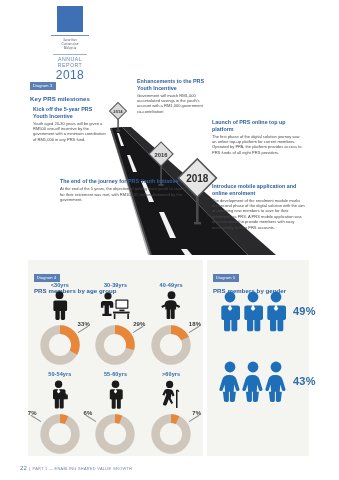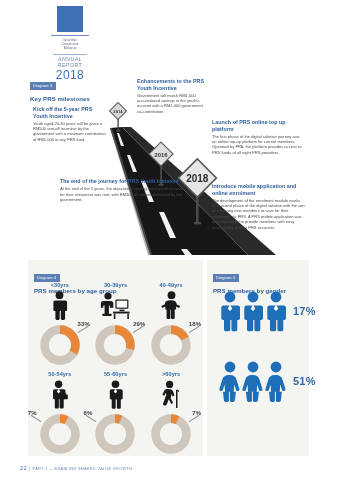--- a/index.html
+++ b/index.html
@@ -347,21 +347,21 @@
           <path d="M11 14.5l-2.3 4.2L11 21l2.3-2.3z" fill="#ffffff"></path>
         </svg>
       <svg width="22" height="42" viewBox="0 0 22 42">
           <g fill="#1f6fb8">
             <circle cx="11" cy="7" r="5.4"></circle>
             <path d="M3.2 15.5h15.6c1.3 0 2.2 1 2.2 2.2v10.5c0 1-.8 1.7-1.8 1.7h-.9v9.6c0 1-.8 1.8-1.8 1.8h-2.3c-1 0-1.8-.8-1.8-1.8v-9.6h-1.2v9.6c0 1-.8 1.8-1.8 1.8H6.8c-1 0-1.8-.8-1.8-1.8v-9.6h-.9c-1 0-1.8-.7-1.8-1.7V17.7c0-1.2.9-2.2 2.2-2.2z"></path>
           </g>
           <path d="M11 14.5l-2.3 4.2L11 21l2.3-2.3z" fill="#ffffff"></path>
         </svg>
     </div>
-    <span class="gender-pct">17%</span>
+    <span class="gender-pct">49%</span>
   </div>
 
   <div class="gender-row" id="gender-female">
     <div class="gender-figs">
       <svg width="22" height="42" viewBox="0 0 22 42">
           <g fill="#1f6fb8">
             <circle cx="11" cy="7" r="5.4"></circle>
             <path d="M11 15c3.6 0 5.6 1.6 6.4 4.3l3 9.6c.3 1-.3 1.9-1.3 2.1-1 .2-1.9-.3-2.2-1.3l-1.6-5.1-.6 7.1h2.2l-1 8.6c-.1 1-.9 1.7-1.9 1.7h-1.3c-1 0-1.8-.8-1.8-1.8v-8.5H9.9v8.5c0 1-.8 1.8-1.8 1.8H6.8c-1 0-1.8-.7-1.9-1.7l-1-8.6h2.2l-.6-7.1-1.6 5.1c-.3 1-1.2 1.5-2.2 1.3-1-.2-1.6-1.1-1.3-2.1l3-9.6C4.2 16.6 6.2 15 9.8 15z"></path>
           </g>
         </svg>
@@ -371,19 +371,19 @@
             <path d="M11 15c3.6 0 5.6 1.6 6.4 4.3l3 9.6c.3 1-.3 1.9-1.3 2.1-1 .2-1.9-.3-2.2-1.3l-1.6-5.1-.6 7.1h2.2l-1 8.6c-.1 1-.9 1.7-1.9 1.7h-1.3c-1 0-1.8-.8-1.8-1.8v-8.5H9.9v8.5c0 1-.8 1.8-1.8 1.8H6.8c-1 0-1.8-.7-1.9-1.7l-1-8.6h2.2l-.6-7.1-1.6 5.1c-.3 1-1.2 1.5-2.2 1.3-1-.2-1.6-1.1-1.3-2.1l3-9.6C4.2 16.6 6.2 15 9.8 15z"></path>
           </g>
         </svg>
       <svg width="22" height="42" viewBox="0 0 22 42">
           <g fill="#1f6fb8">
             <circle cx="11" cy="7" r="5.4"></circle>
             <path d="M11 15c3.6 0 5.6 1.6 6.4 4.3l3 9.6c.3 1-.3 1.9-1.3 2.1-1 .2-1.9-.3-2.2-1.3l-1.6-5.1-.6 7.1h2.2l-1 8.6c-.1 1-.9 1.7-1.9 1.7h-1.3c-1 0-1.8-.8-1.8-1.8v-8.5H9.9v8.5c0 1-.8 1.8-1.8 1.8H6.8c-1 0-1.8-.7-1.9-1.7l-1-8.6h2.2l-.6-7.1-1.6 5.1c-.3 1-1.2 1.5-2.2 1.3-1-.2-1.6-1.1-1.3-2.1l3-9.6C4.2 16.6 6.2 15 9.8 15z"></path>
           </g>
         </svg>
     </div>
-    <span class="gender-pct">51%</span>
+    <span class="gender-pct">43%</span>
   </div>
 </div>
 
 <div id="footer">
   <span class="pg">22</span><span class="sep">|</span><span class="part">PART 1 — ENABLING SHARED VALUE GROWTH</span>
 </div>
 
 </body></html>

